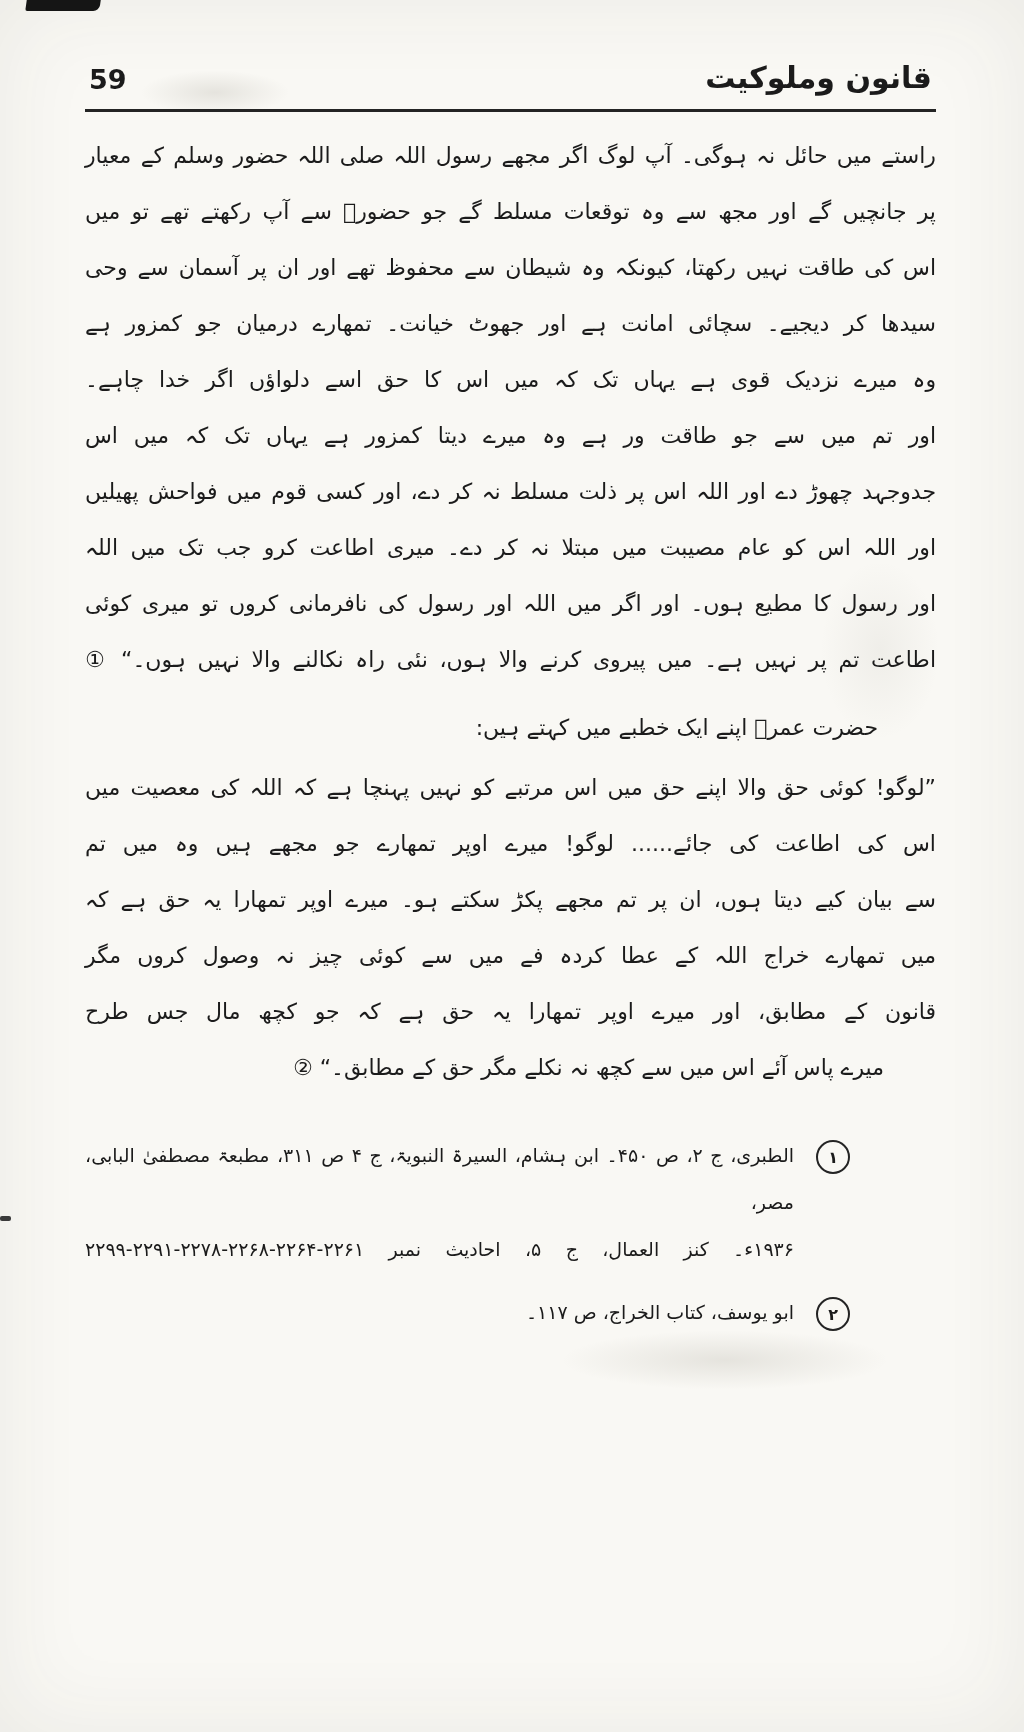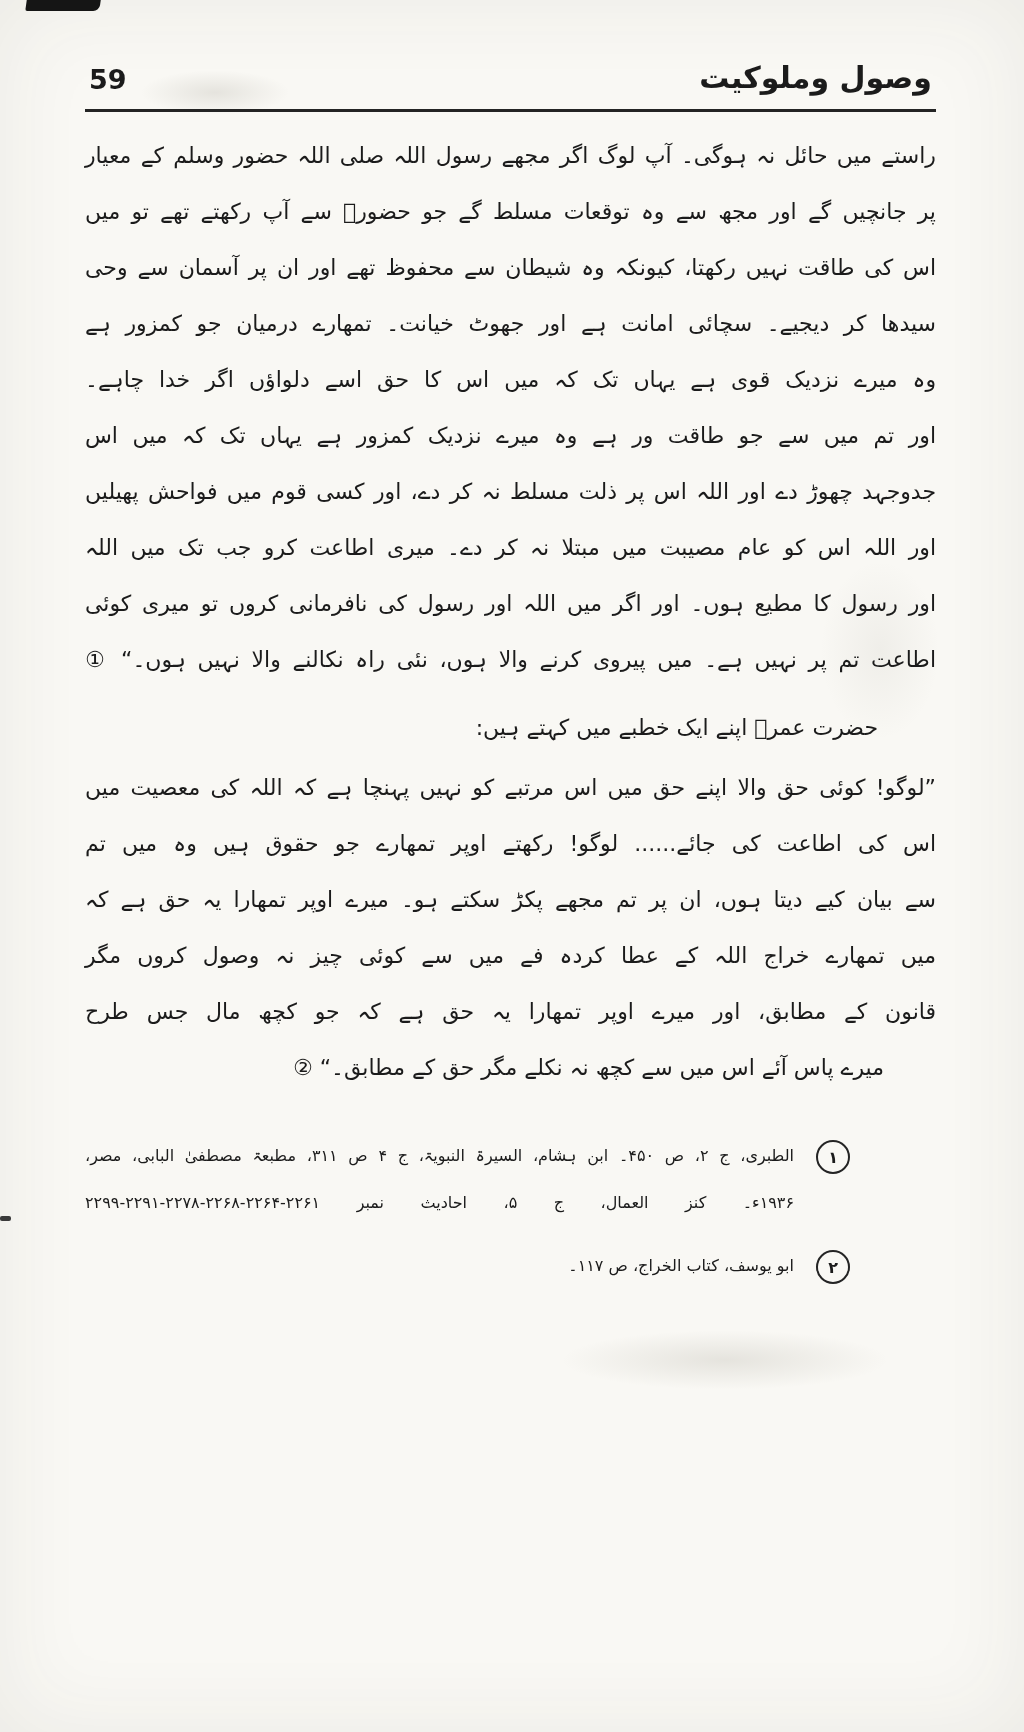--- a/index.html
+++ b/index.html
@@ -70,21 +70,21 @@
     height: 30px;
     border: 2px solid #242424;
     border-radius: 50%;
     font-size: 16px;
     font-weight: bold;
     margin-top: 8px;
     margin-left: 22px;
   }
   .fn-text { flex: 1 1 auto; min-width: 0; }
   .fn-line {
-    font-size: 16px;
+    font-size: 19px;
     line-height: 47px;
     text-align: justify;
     text-align-last: justify;
   }
   .fn-short .fn-line {
     text-align: right;
     text-align-last: right;
   }
   
   .artifact { position: absolute; }
@@ -117,43 +117,43 @@
 
   <div class="artifact artifact-top"></div>
   <div class="artifact artifact-dash"></div>
   <div class="smudge smudge-a"></div>
   <div class="smudge smudge-b"></div>
   <div class="smudge smudge-c"></div>
 
   <div class="content" dir="rtl">
 
     <div class="header-row">
-      <span class="header-title">وصول وملوکیت</span>
+      <span class="header-title">قانون وملوکیت</span>
       <span class="page-number">59</span>
     </div>
     <div class="rule"></div>
 
     <div class="body-lines">
         <div class="line">راستے میں حائل نہ ہوگی۔ آپ لوگ اگر مجھے رسول اللہ صلی اللہ حضور وسلم کے معیار</div>
         <div class="line">پر جانچیں گے اور مجھ سے وہ توقعات مسلط گے جو حضورؐ سے آپ رکھتے تھے تو میں</div>
         <div class="line">اس کی طاقت نہیں رکھتا، کیونکہ وہ شیطان سے محفوظ تھے اور ان پر آسمان سے وحی</div>
         <div class="line">سیدھا کر دیجیے۔ سچائی امانت ہے اور جھوٹ خیانت۔ تمھارے درمیان جو کمزور ہے</div>
         <div class="line">وہ میرے نزدیک قوی ہے یہاں تک کہ میں اس کا حق اسے دلواؤں اگر خدا چاہے۔</div>
-        <div class="line">اور تم میں سے جو طاقت ور ہے وہ میرے نزدیک کمزور ہے یہاں تک کہ میں اس</div>
+        <div class="line">اور تم میں سے جو طاقت ور ہے وہ میرے دیتا کمزور ہے یہاں تک کہ میں اس</div>
         <div class="line">جدوجہد چھوڑ دے اور اللہ اس پر ذلت مسلط نہ کر دے، اور کسی قوم میں فواحش پھیلیں</div>
         <div class="line">اور اللہ اس کو عام مصیبت میں مبتلا نہ کر دے۔ میری اطاعت کرو جب تک میں اللہ</div>
         <div class="line">اور رسول کا مطیع ہوں۔ اور اگر میں اللہ اور رسول کی نافرمانی کروں تو میری کوئی</div>
         <div class="line">اطاعت تم پر نہیں ہے۔ میں پیروی کرنے والا ہوں، نئی راہ نکالنے والا نہیں ہوں۔“ ①</div>
       </div>
 
     <div class="intro">حضرت عمرؓ اپنے ایک خطبے میں کہتے ہیں:</div>
 
     <div class="quote-lines">
         <div class="line">”لوگو! کوئی حق والا اپنے حق میں اس مرتبے کو نہیں پہنچا ہے کہ اللہ کی معصیت میں</div>
-        <div class="line">اس کی اطاعت کی جائے...... لوگو! رکھتے اوپر تمھارے جو حقوق ہیں وہ میں تم</div>
+        <div class="line">اس کی اطاعت کی جائے...... لوگو! میرے اوپر تمھارے جو مجھے ہیں وہ میں تم</div>
         <div class="line">سے بیان کیے دیتا ہوں، ان پر تم مجھے پکڑ سکتے ہو۔ میرے اوپر تمھارا یہ حق ہے کہ</div>
         <div class="line">میں تمھارے خراج اللہ کے عطا کردہ فے میں سے کوئی چیز نہ وصول کروں مگر</div>
         <div class="line">قانون کے مطابق، اور میرے اوپر تمھارا یہ حق ہے کہ جو کچھ مال جس طرح</div>
         <div class="line line-end">میرے پاس آئے اس میں سے کچھ نہ نکلے مگر حق کے مطابق۔“ ②</div>
       </div>
 
     <div class="footnotes">
       <div class="footnote">
         <span class="fn-marker">۱</span>
         <div class="fn-text">

